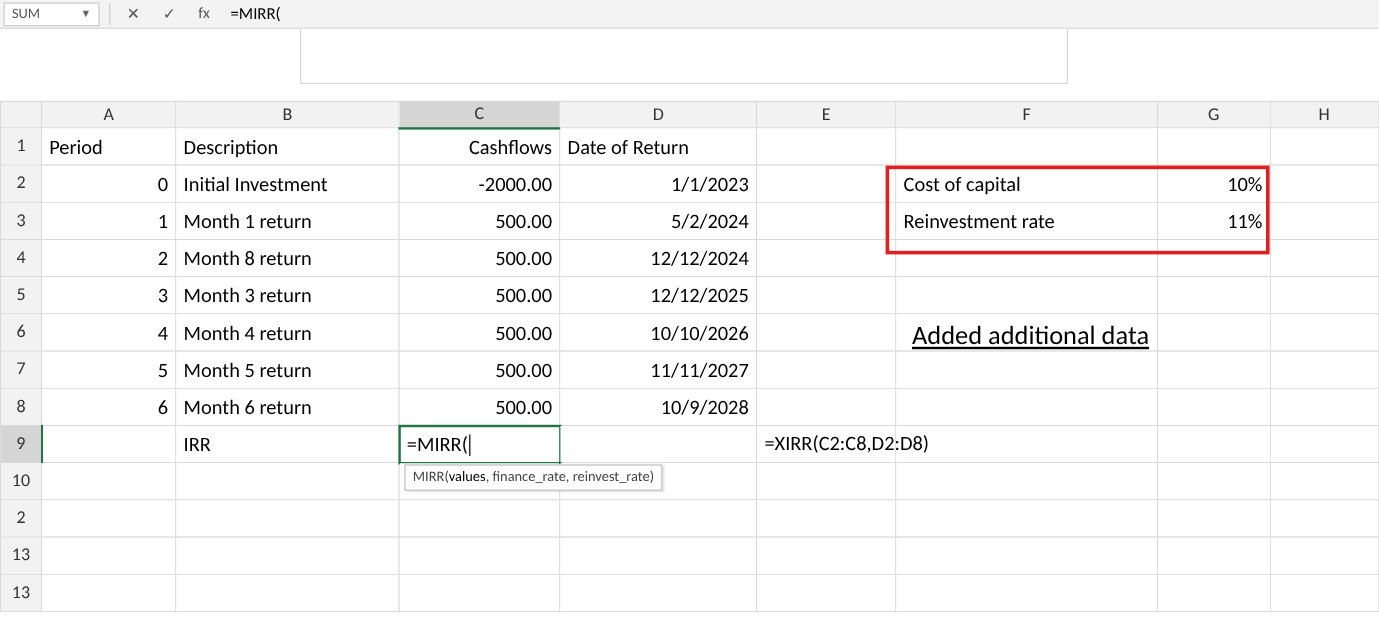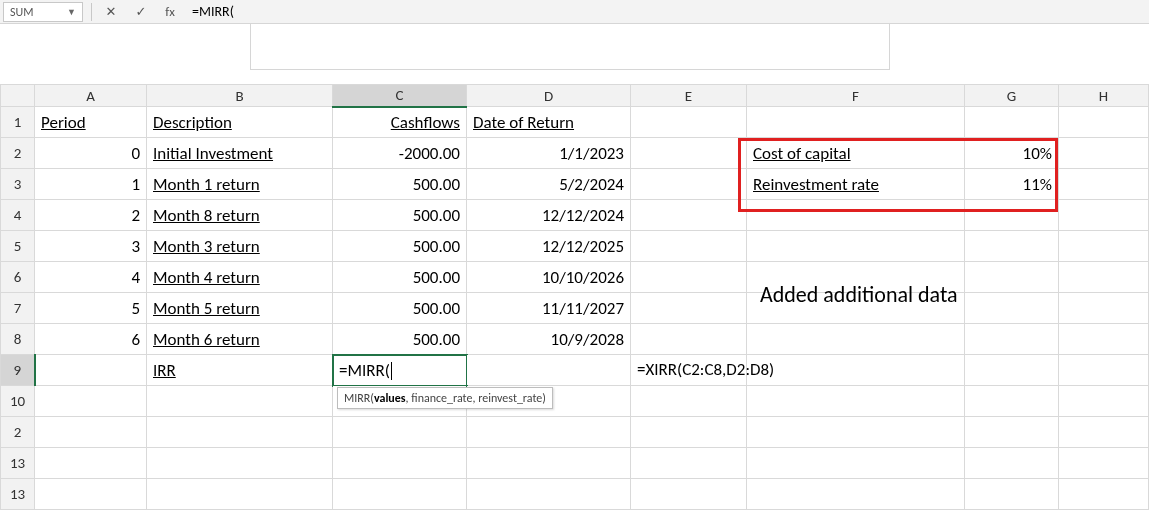--- a/index.html
+++ b/index.html
@@ -135,21 +135,21 @@
   .rowhead.selected-row {
     background: #d5d5d5;
     border-right: 2px solid #217346;
   }
 
   td.header-text {
     text-align: left;
     font-size: 17px;
   }
   td.num { text-align: right; }
-  td.txt { text-align: left; text-decoration: underline; }
+  td.txt { text-align: left; }
 
   
   td.editing {
     text-align: left;
     outline: 2px solid #217346;
     outline-offset: -1px;
     font-size: 17px;
     white-space: nowrap;
     overflow: visible;
   }
@@ -169,21 +169,21 @@
     position: absolute;
     background: #ffffff;
     border: 1px solid #bdbdbd;
     font-size: 12px;
     color: #444;
     padding: 3px 6px;
     box-shadow: 1px 1px 2px rgba(0,0,0,0.15);
     white-space: nowrap;
     z-index: 10;
   }
-  .fn-tooltip b { font-weight: bold; color: #000; }
+  .fn-tooltip b { font-weight: normal; color: #000; }
 
   
   .redbox {
     position: absolute;
     border: 3px solid #e02020;
     pointer-events: none;
     z-index: 5;
   }
 
   
@@ -385,15 +385,15 @@
           <td class="col-e"></td>
           <td class="col-f"></td>
           <td class="col-g"></td>
           <td class="col-h"></td>
   </tr>
 </tbody>
     </table>
 
 <div class="redbox" style="left:738px; top:54px; width:320px; height:74px;"></div>
 
-<div class="annotation" style="left:760px; top:197px;">Added additional data</div>
+<div class="annotation" style="left:760px; top:182px;text-decoration:underline;">Added additional data</div>
 
 </div>
 
 </body></html>

